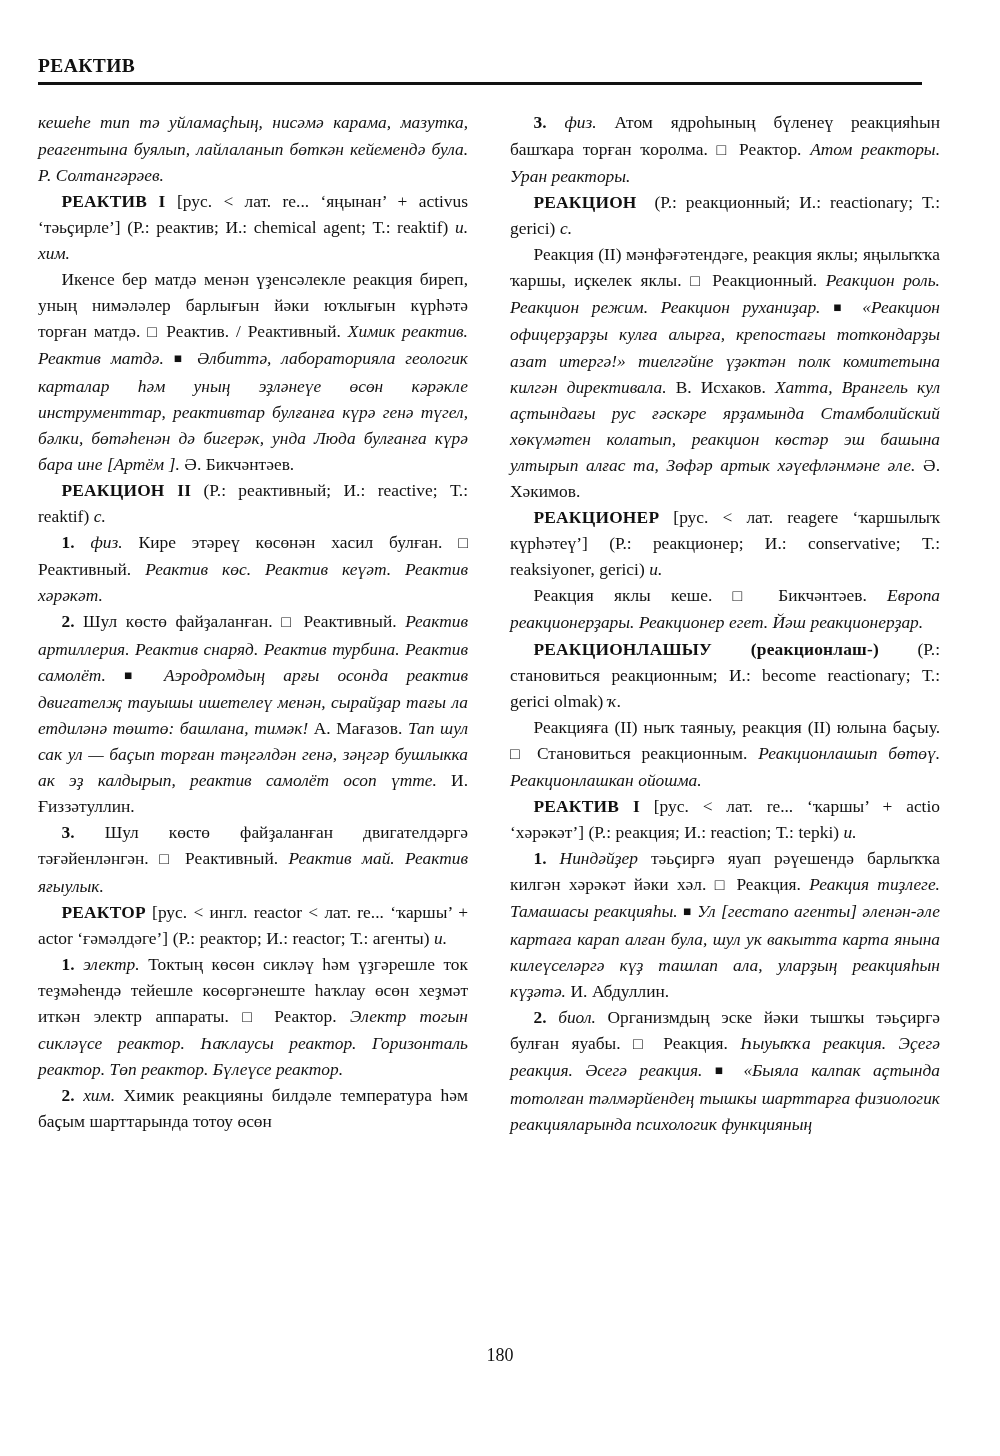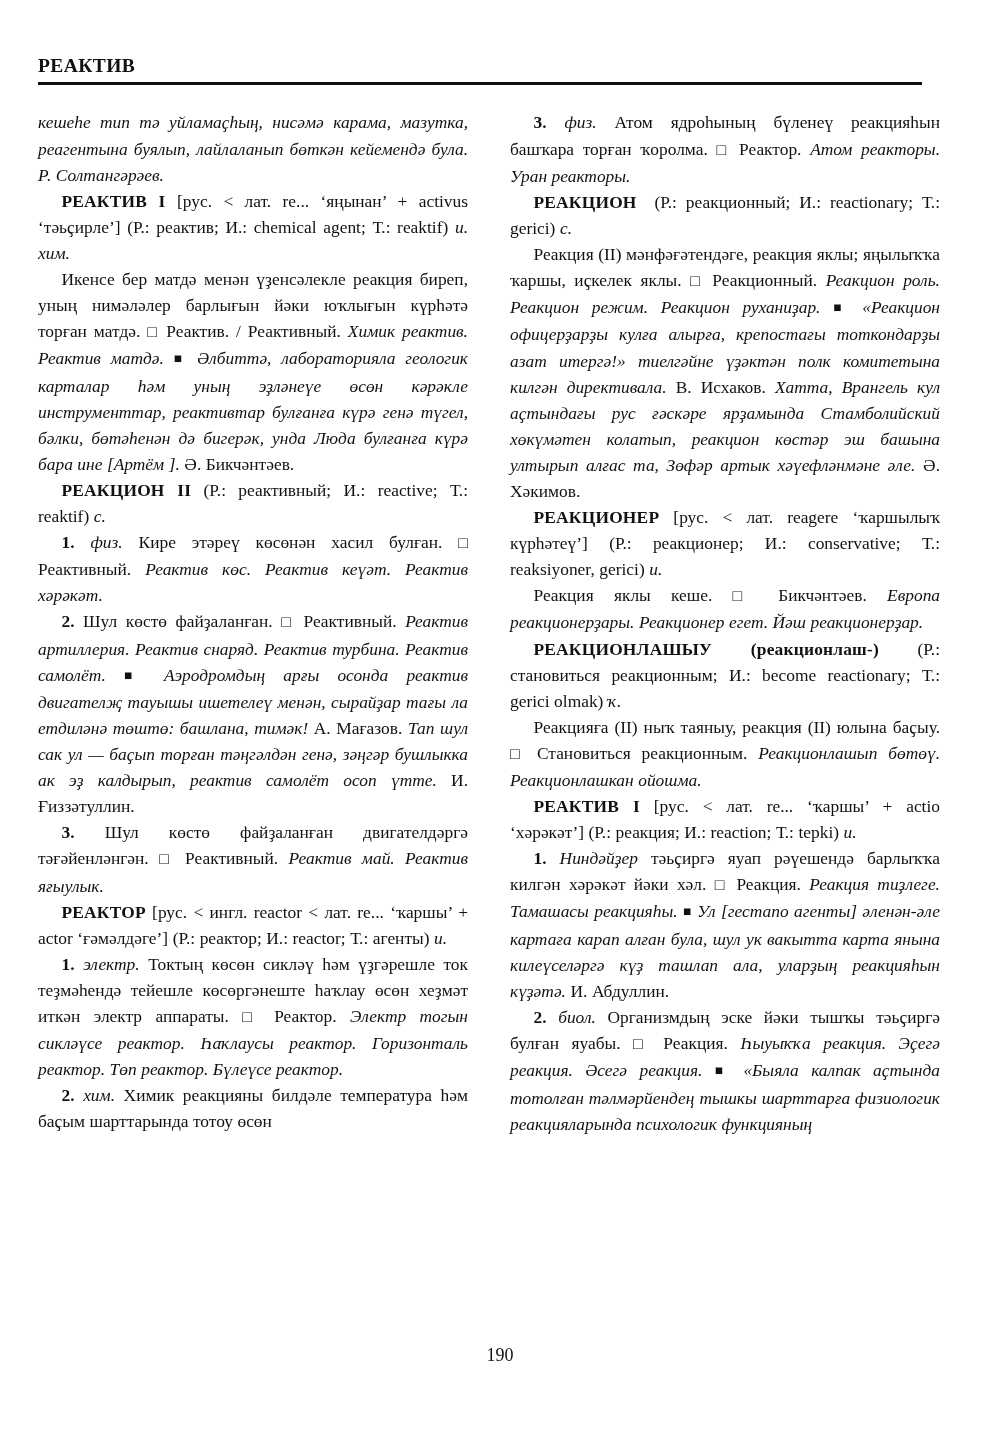--- a/index.html
+++ b/index.html
@@ -155,14 +155,14 @@
 
       <p class="para indent"><span class="hw">РЕАКТИВ I</span> <span>[рус. &lt; лат. re... ‘ҡаршы’ + actio ‘хәрәкәт’]</span> <span>(Р.: реакция; И.: reaction; Т.: tepki)</span> <span class="it">и.</span></p>
 
       <p class="para indent"><span class="num">1.</span> <span class="it">Ниндәйҙер</span> <span>тәьҫиргә яуап рәүешендә барлыҡҡа килгән хәрәкәт йәки хәл.</span> <span class="sqo">□</span> <span>Реакция.</span> <span class="it">Реакция тиҙлеге. Тамашасы реакцияһы.</span> <span class="sqf">■</span> <span class="it">Ул [гестапо агенты] әленән-әле картаға карап алған була, шул ук вакытта карта янына килеүселәргә күҙ ташлап ала, уларҙың реакцияһын күҙәтә.</span> <span>И. Абдуллин.</span></p>
 
       <p class="para indent"><span class="num">2.</span> <span class="it">биол.</span> <span>Организмдың эске йәки тышҡы тәьҫиргә булған яуабы.</span> <span class="sqo">□</span> <span>Реакция.</span> <span class="it">Һыуыҡҡа реакция. Эҫегә реакция. Әсегә реакция.</span> <span class="sqf">■</span> <span class="it">«Быяла калпак аҫтында тотолған тәлмәрйендең тышкы шарттарға физиологик реакцияларында психологик функцияның</span></p>
 
     </div>
   </div>
 
-  <div class="folio"><span>190</span></div>
+  <div class="folio"><span>180</span></div>
 </div>
 
 </body></html>

